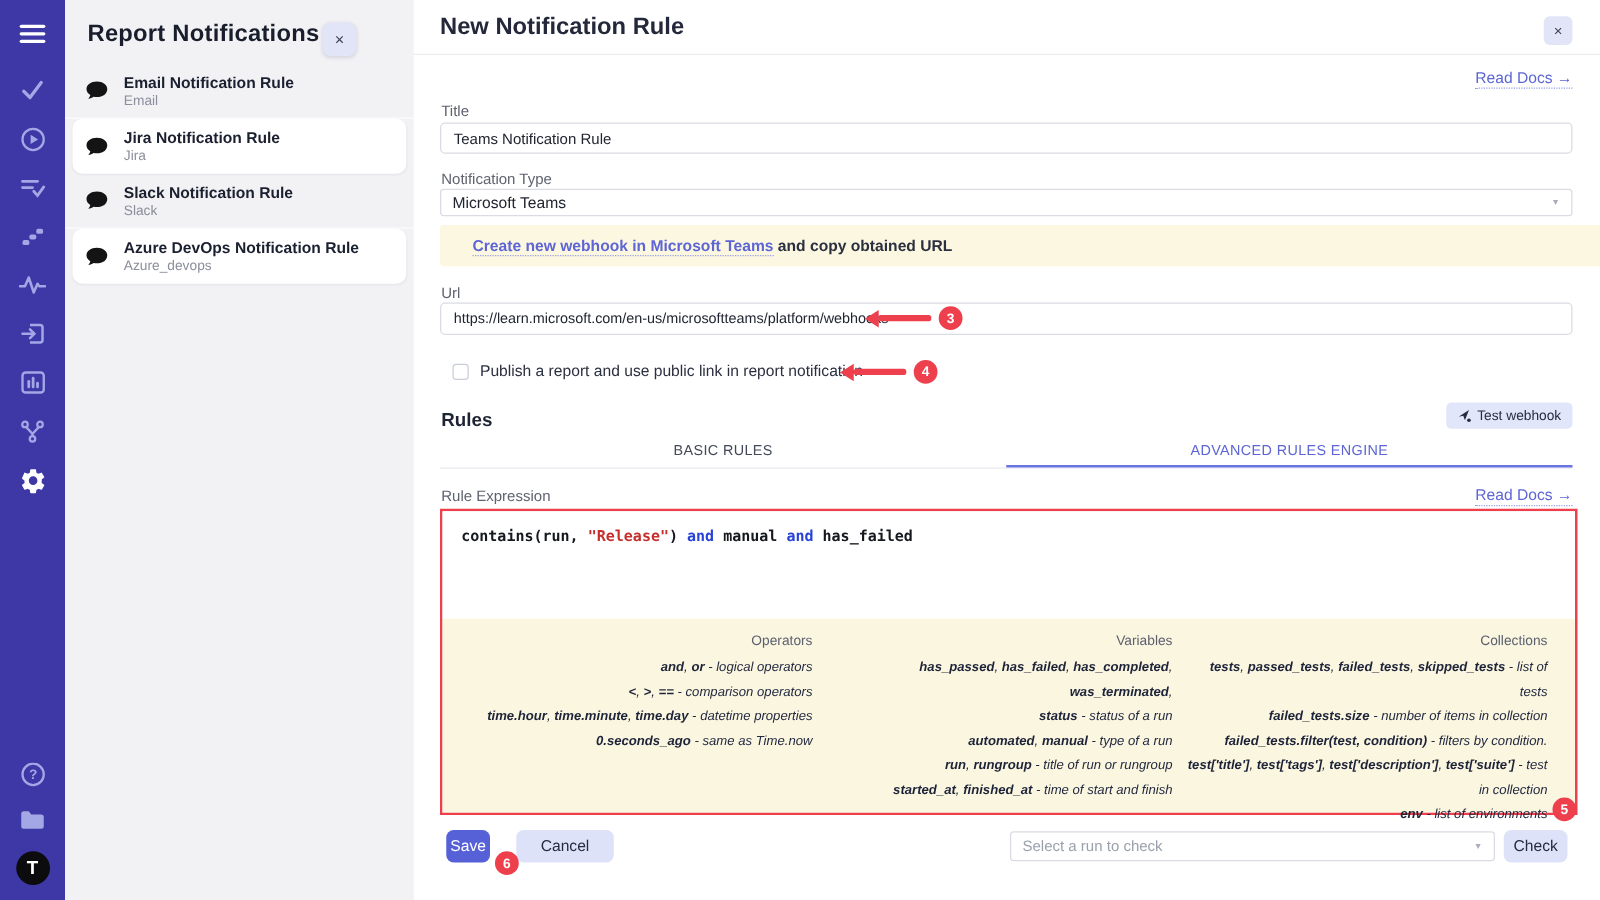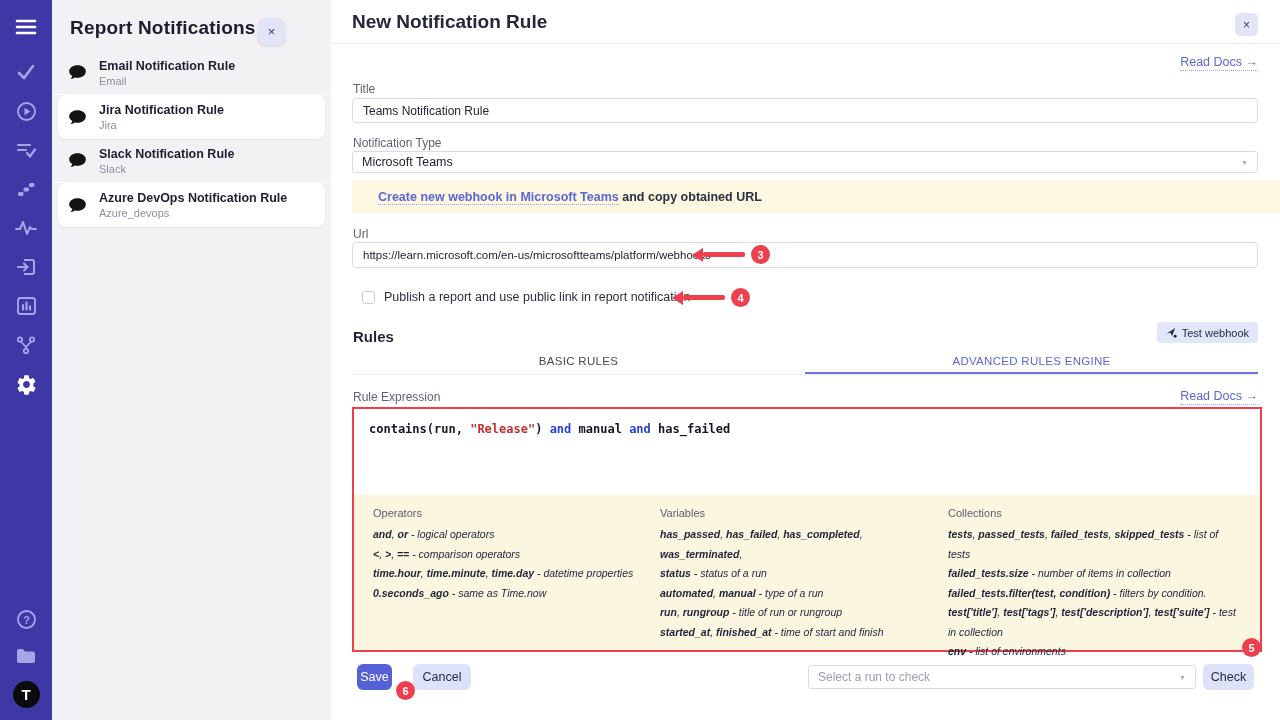--- a/index.html
+++ b/index.html
@@ -55,21 +55,21 @@
   .tabs { display:flex; width:100%; height:24px; border-bottom:1px solid #ececf1; }
   .tab { flex:1; text-align:center; font-size:11.5px; color:#44495a; letter-spacing:.3px; cursor:pointer; padding-top:4px; }
   .tab.active { color:#5d66d4; border-bottom:2px solid #6b74e0; }
 
   .red-box { position:absolute; left:0; top:363px; width:910px; height:245px; border:2px solid #ee3f4d; background:#fff; }
   .code-area { height:86px; background:#fff; padding:13px 15px; }
   .code { font-family:"DejaVu Sans Mono", monospace; font-size:12px; font-weight:bold; color:#15181f; white-space:pre; }
   .tok-keyword { color:#2742d8; }
   .tok-string { color:#c5302e; }
   .help { display:flex; background:#fbf6e0; height:155px; padding:9px 12px 0 19px; }
-  .help-col { padding-right:10px; }
+  .help-col { padding-right:10px;text-align:right; }
   .help-col.c1 { width:287px; } .help-col.c2 { width:288px; } .help-col.c3 { flex:1; }
   .help-title { font-size:11px; color:#5c6170; margin:3px 0 6px 0; }
   .help-entry { font-size:10.5px; color:#232940; line-height:19.5px;font-style:italic; }
   .help-entry b { color:#1d2338; }
 
   .btn { border:none; border-radius:6px; font-family:"Liberation Sans",sans-serif; font-size:12.5px; cursor:pointer; }
   .btn-save { background:#5661d8; color:#fff; }
   .btn-light { background:#dee2f9; color:#262b43; }
 
   
@@ -318,21 +318,21 @@
               <div class="help-entry"><b>failed_tests.size</b><span> - number of items in collection</span></div>
               <div class="help-entry"><b>failed_tests.filter(test, condition)</b><span> - filters by condition.</span></div>
               <div class="help-entry"><b>test['title']</b><span>, </span><b>test['tags']</b><span>, </span><b>test['description']</b><span>, </span><b>test['suite']</b><span> - test in collection</span></div>
               <div class="help-entry"><b>env</b><span> - list of environments</span></div>
             </div>
           </div>
         <div class="badge" style="right:-1px; bottom:-7px;">5</div>
       </div>
 
       <button class="btn btn-save abs" style="top:620px; left:5px; width:35px; height:26px;">Save</button>
-      <button class="btn btn-light abs" style="top:620px; left:61px; width:58px; height:26px;">Cancel</button>
+      <button class="btn btn-light abs" style="top:620px; left:61px; width:78px; height:26px;">Cancel</button>
       <div class="badge" style="left:44px; top:637px;">6</div>
 
       <div class="fake-select abs" style="top:621px; left:456px; width:388px; height:24px; color:#9aa0ac; font-size:12px;">
         <span>Select a run to check</span>
         <span class="caret">▼</span>
       </div>
       <button class="btn btn-light abs" style="top:620px; right:4px; width:51px; height:26px;">Check</button>
 
     </div>
   </main>

